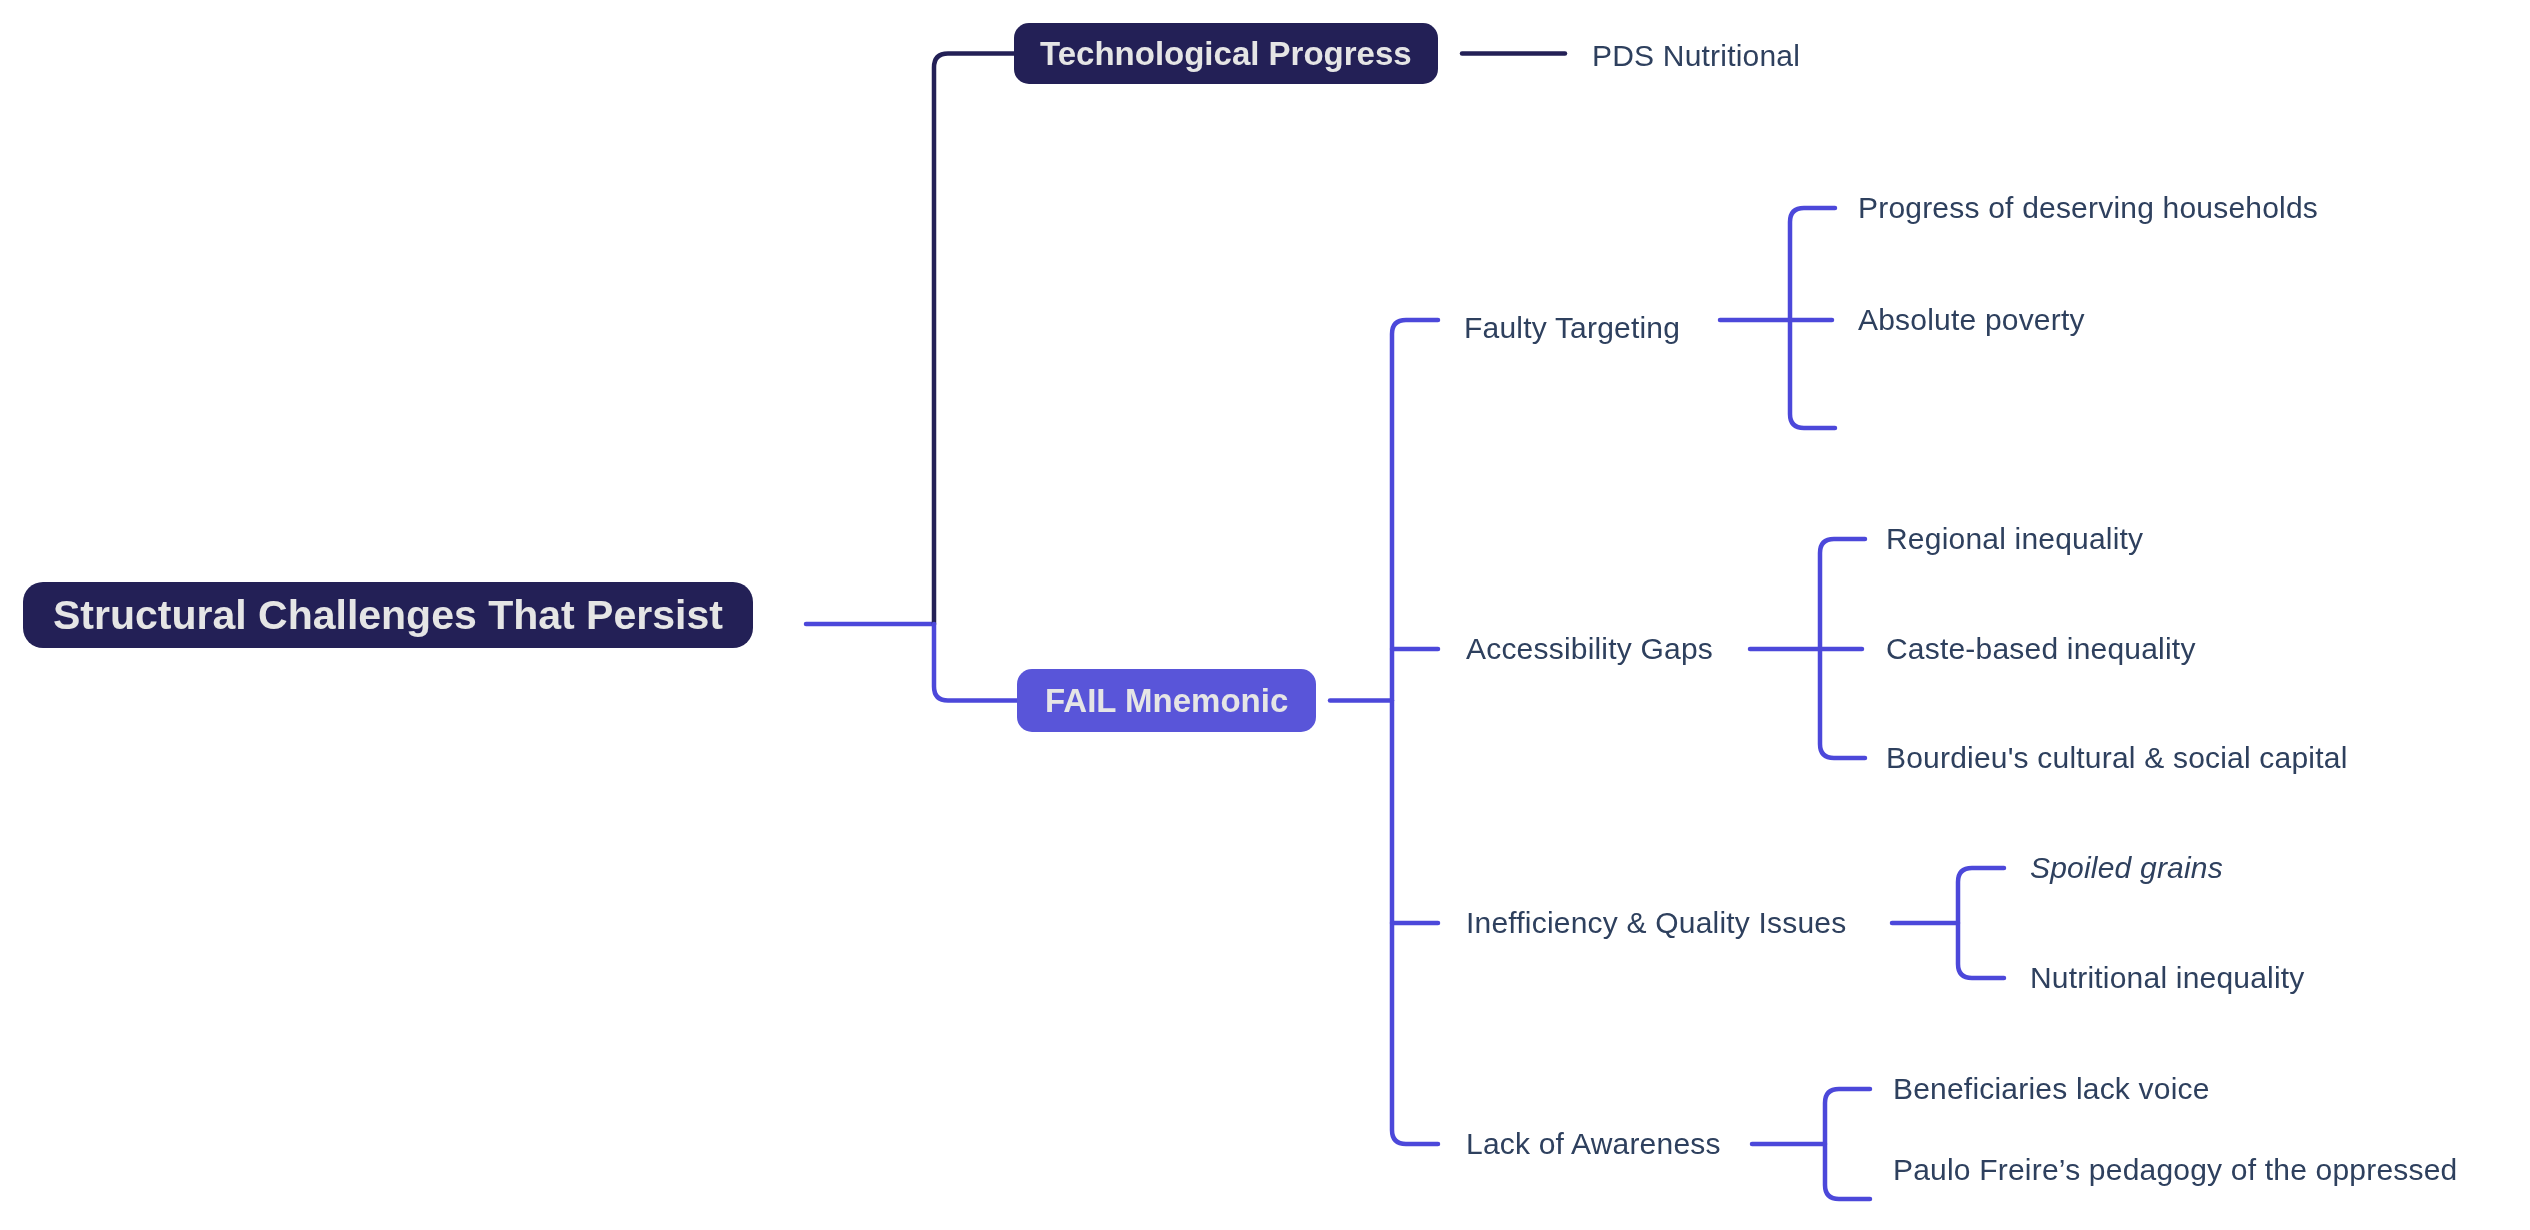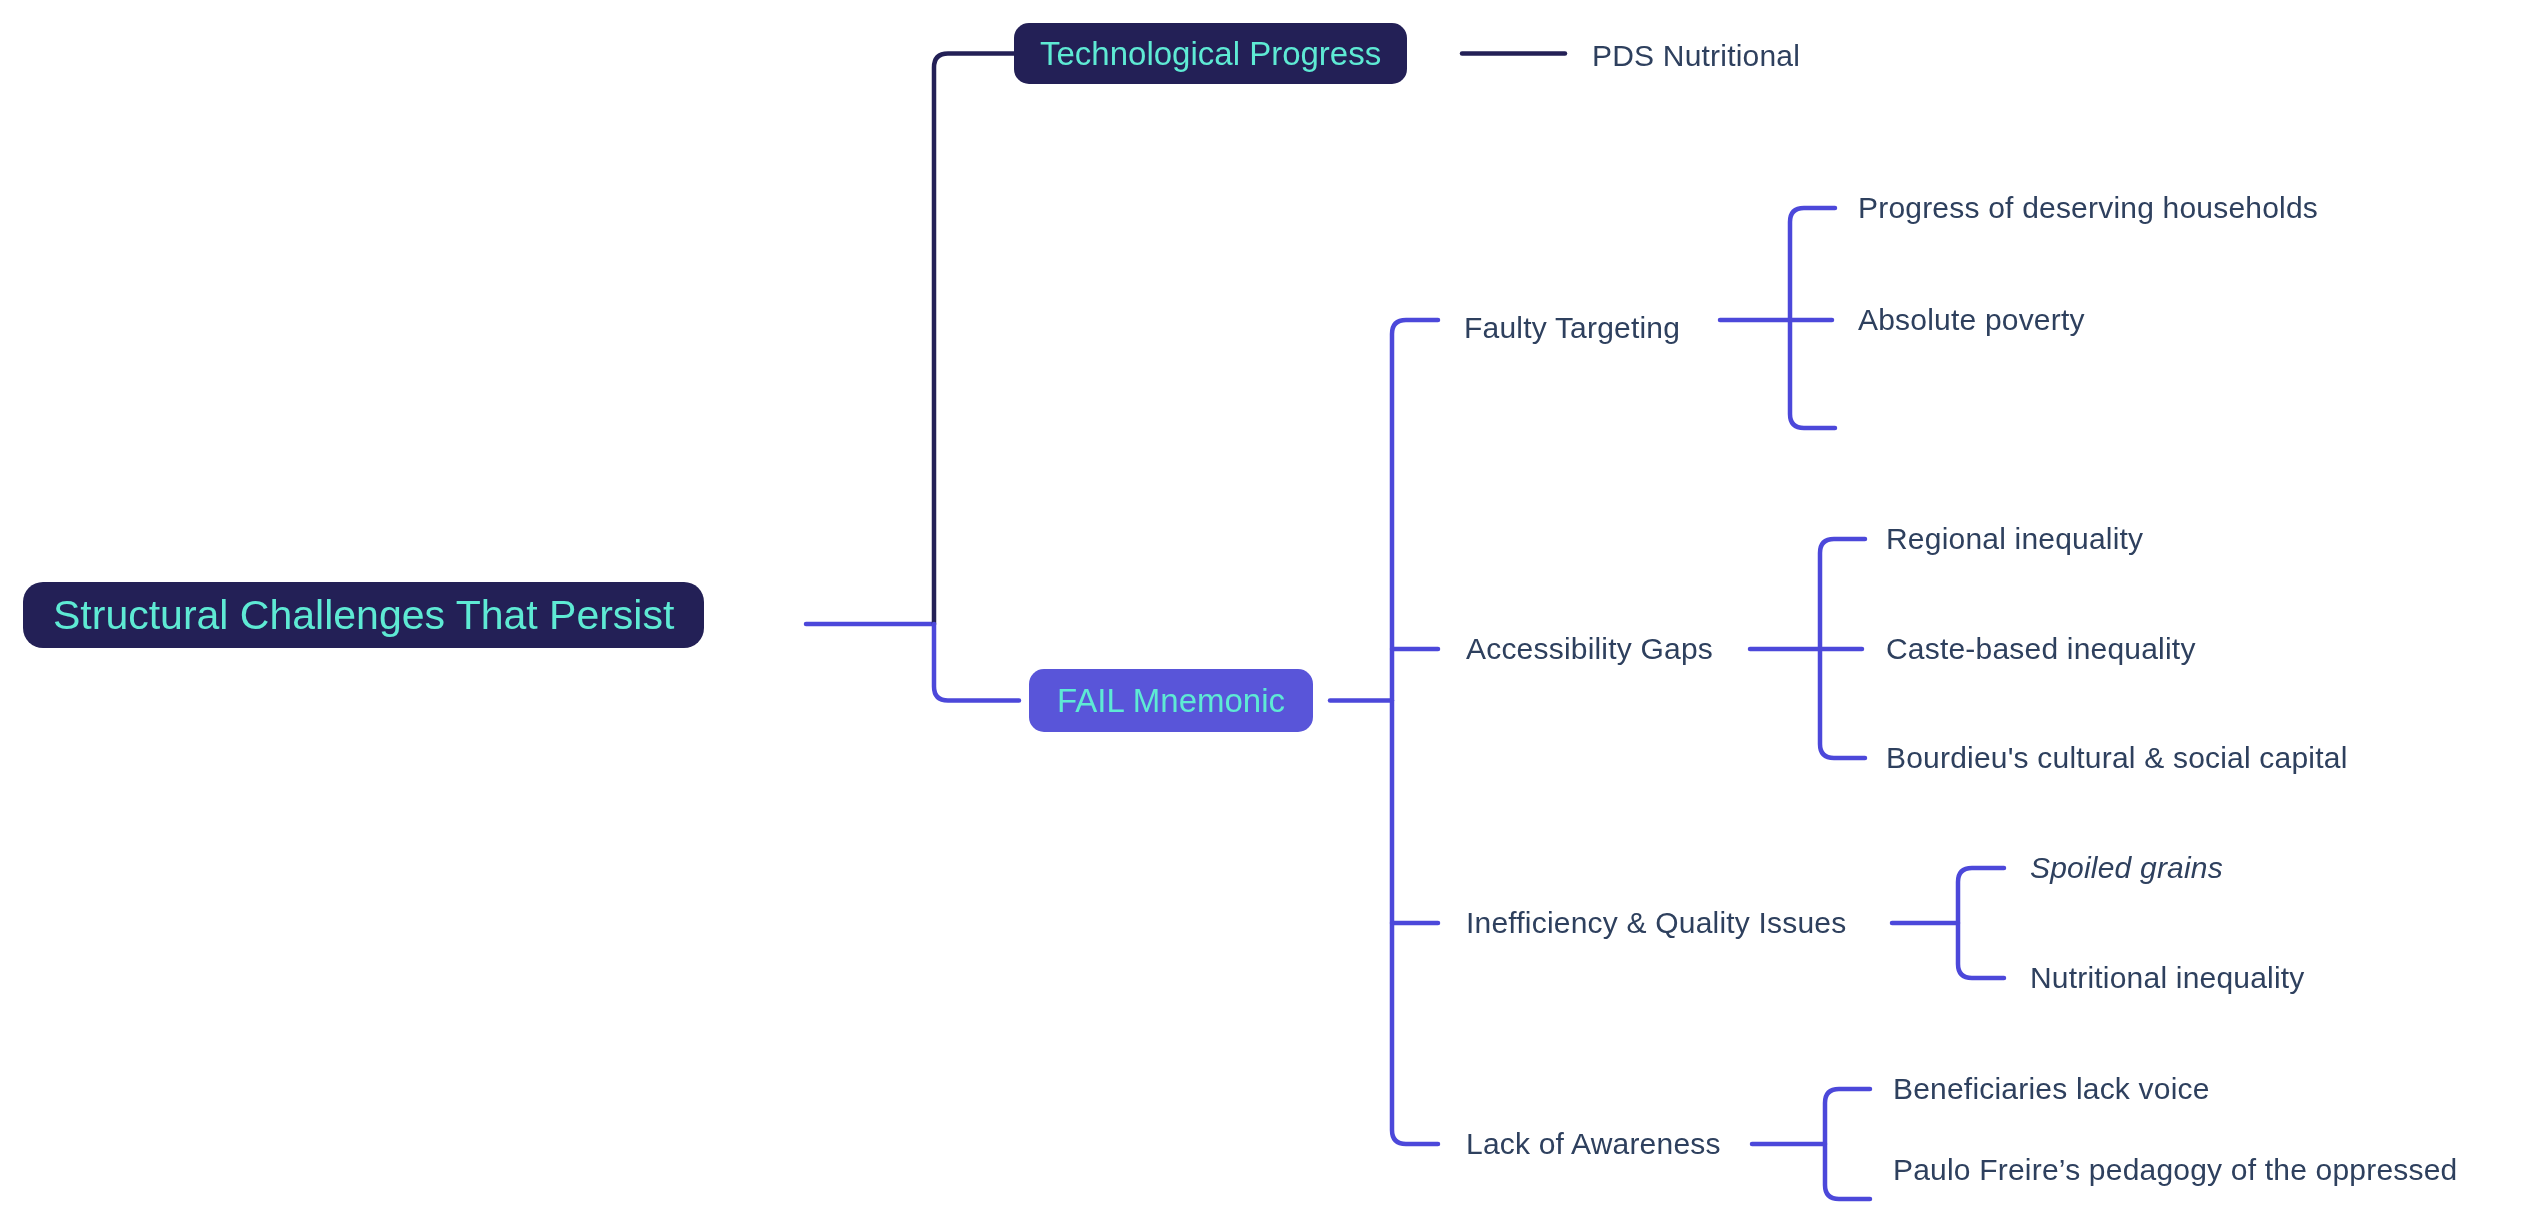--- a/index.html
+++ b/index.html
@@ -17,36 +17,36 @@
     font-family:"Liberation Sans", sans-serif;
     overflow:hidden;
   }
   svg.connectors{position:absolute;left:0;top:0;width:2530px;height:1230px;}
   svg.connectors path{fill:none;stroke-width:4.5px;stroke-linecap:round;}
   .line-navy{stroke:var(--navy);}
   .line-blue{stroke:var(--blue);}
   .node-box{
     position:absolute;
     display:flex;align-items:center;
-    color:#5eead4;font-weight:normal;white-space:nowrap;
+    color:#e5e5e5;font-weight:bold;white-space:nowrap;
   }
   .root-box{
     left:23px;top:582px;height:66px;
     padding:0 30px;font-size:41px;
     background:var(--navy);border-radius:20px;
   }
   .tech-box{
     left:1014px;top:23px;height:61px;
     padding:0 26px;font-size:33px;
     background:var(--navy);border-radius:15px;
   }
   .fail-box{
     left:1017px;top:669px;height:63px;
     padding:0 28px;font-size:33px;
-    background:var(--indigo);border-radius:15px;margin-left:12px;
+    background:var(--indigo);border-radius:15px;
   }
   .txt{
     position:absolute;transform:translateY(-50%);
     font-size:30px;color:var(--text);
     white-space:nowrap;letter-spacing:0.2px;
   }
 </style>
 </head>
 <body>
 

